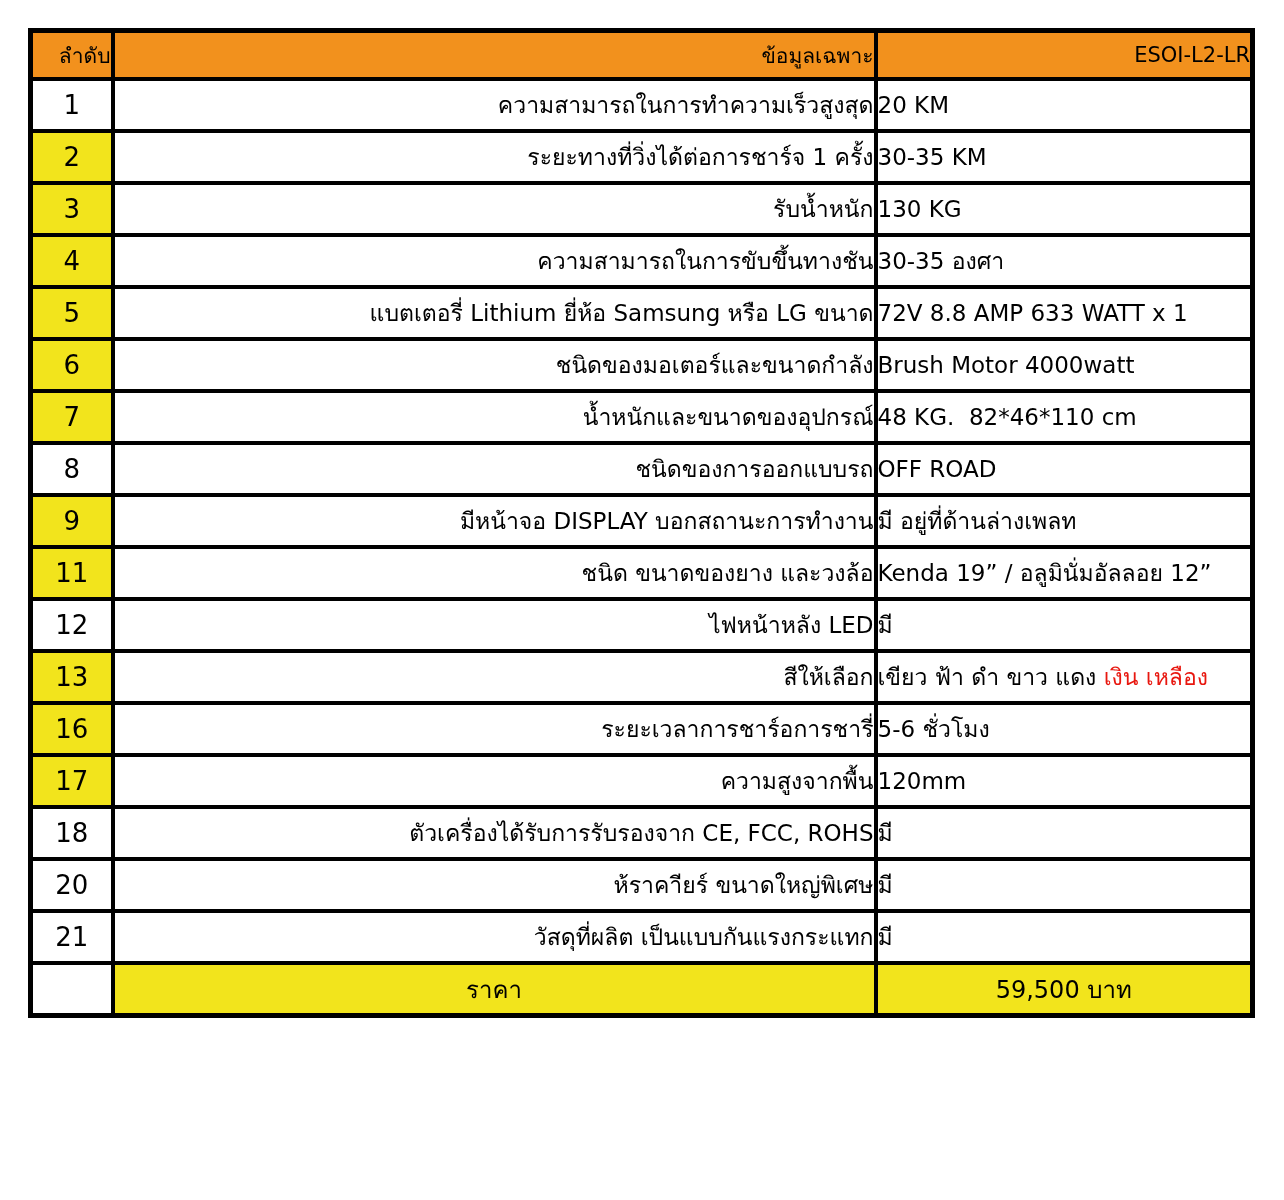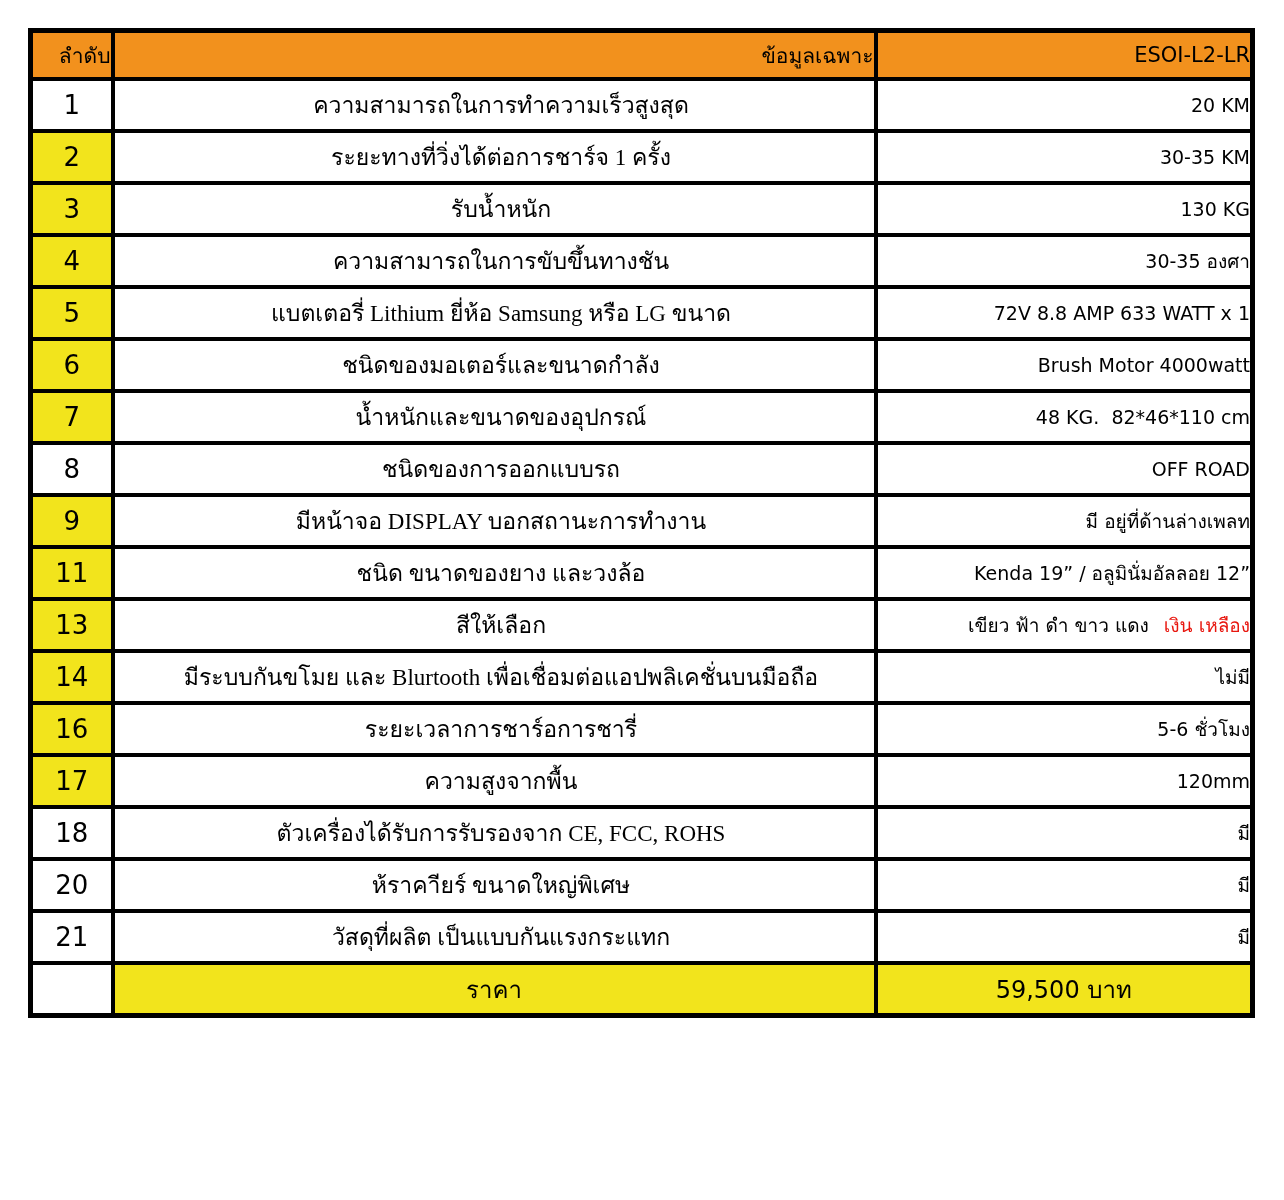--- a/index.html
+++ b/index.html
@@ -43,32 +43,30 @@
   td.num {
     text-align: center;
     font-size: 26px;
   }
   td.num.hl {
     background: var(--yellow, #f2e41c);
   }
   td.spec {
     font-size: 23px;
     padding-left: 14px;
-    text-align: center;
+    text-align: right;
     white-space: pre;
-    font-family: Liberation Serif, serif;
   }
   td.val {
-    font-size: 19px;
-    text-align: right;
+    font-size: 23px;
+    text-align: left;
     white-space: pre;
   }
   .red-part {
     color: var(--red, #e8170f);
-    margin-left: 9px;
   }
   tr.price-row td.bg-yellow { background: var(--yellow, #f2e41c); }
   tr.price-row td.flabel, tr.preorder-row td.flabel {
     font-size: 24px;
     text-align: center;
   }
   tr.price-row td.fval, tr.preorder-row td.fval {
     font-size: 24px;
     text-align: center;
   }
@@ -135,28 +133,28 @@
         <td class="num hl">9</td>
         <td class="spec">มีหน้าจอ DISPLAY บอกสถานะการทำงาน</td>
         <td class="val">มี อยู่ที่ด้านล่างเพลท</td>
       </tr>
       <tr>
         <td class="num hl">11</td>
         <td class="spec">ชนิด ขนาดของยาง และวงล้อ</td>
         <td class="val">Kenda 19” / อลูมินั่มอัลลอย 12”</td>
       </tr>
       <tr>
+        <td class="num">12</td>
+        <td class="spec">ไฟหน้าหลัง LED</td>
+        <td class="val">มี</td>
+      </tr>
+      <tr>
         <td class="num hl">13</td>
         <td class="spec">สีให้เลือก</td>
         <td class="val"><span>เขียว ฟ้า ดำ ขาว แดง </span><span class="red-part">เงิน เหลือง</span></td>
-      </tr>
-      <tr>
-        <td class="num hl">14</td>
-        <td class="spec">มีระบบกันขโมย และ Blurtooth เพื่อเชื่อมต่อแอปพลิเคชั่นบนมือถือ</td>
-        <td class="val">ไม่มี</td>
       </tr>
       <tr>
         <td class="num hl">16</td>
         <td class="spec">ระยะเวลาการชาร์อการชารี่</td>
         <td class="val">5-6 ชั่วโมง</td>
       </tr>
       <tr>
         <td class="num hl">17</td>
         <td class="spec">ความสูงจากพื้น</td>
         <td class="val">120mm</td>

